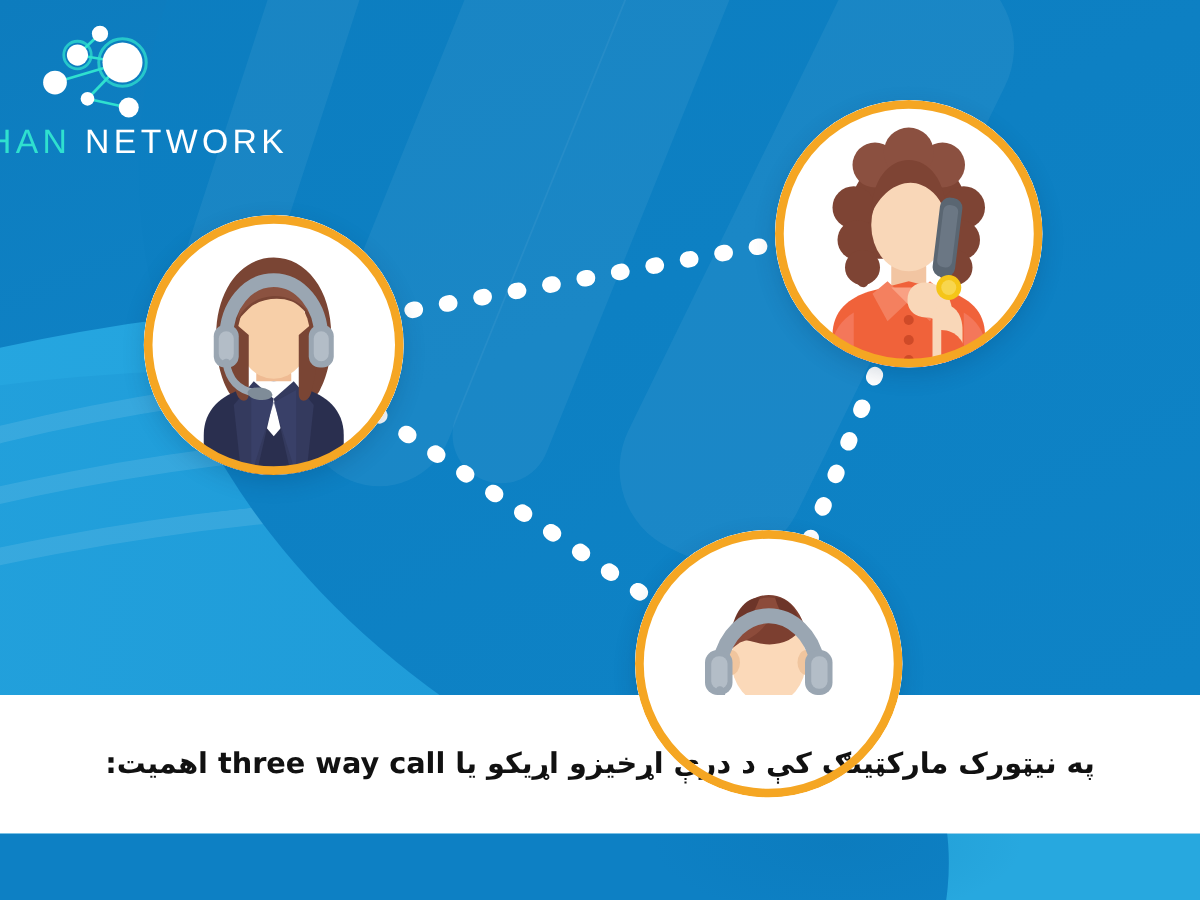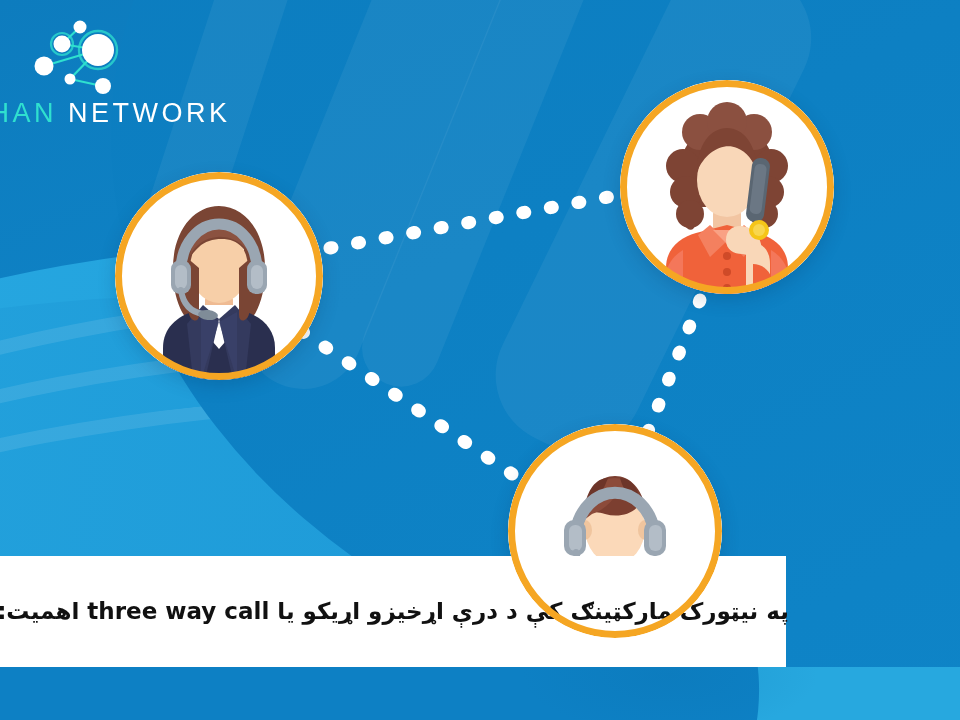--- a/index.html
+++ b/index.html
@@ -95,21 +95,21 @@
 
   #node-left   { left:115px; top:172px; width:208px; height:208px;
                  box-shadow:0 6px 18px rgba(0,40,80,.18); }
   #node-top    { left:620px; top:80px;  width:214px; height:214px;
                  box-shadow:0 6px 18px rgba(0,40,80,.18); }
   #node-bottom { left:508px; top:424px; width:214px; height:214px;
                  box-shadow:0 6px 18px rgba(0,40,80,.18); }
 
   
   .caption-bar {
-    position:absolute; left:0; top:556px; width:786px; height:111px;
+    position:absolute; left:0; top:556px; width:960px; height:111px;
     background:#ffffff;
     display:flex; align-items:center; justify-content:center;
   }
   .caption-text {
     direction:rtl;
     font-family:"DejaVu Sans", sans-serif;
     font-size:23px;
     font-weight:700;
     color:#111111;
     letter-spacing:0px;

